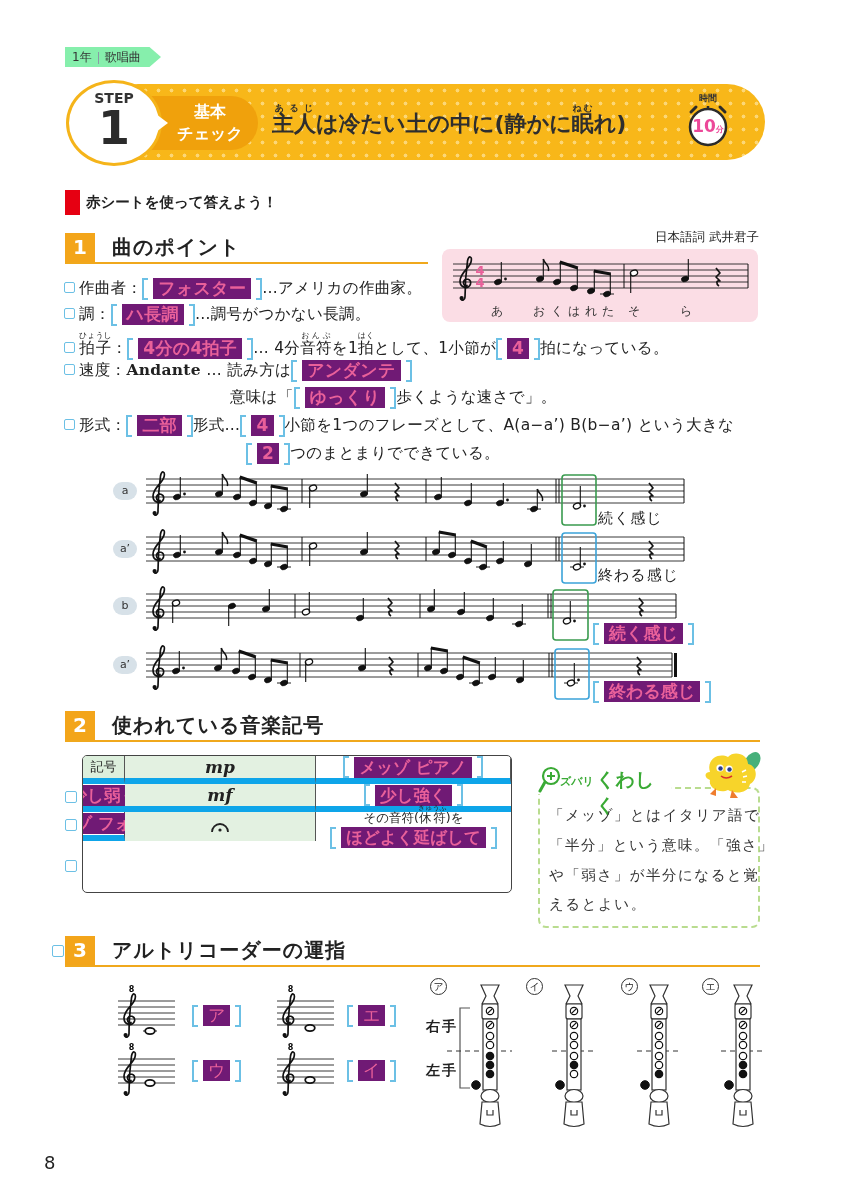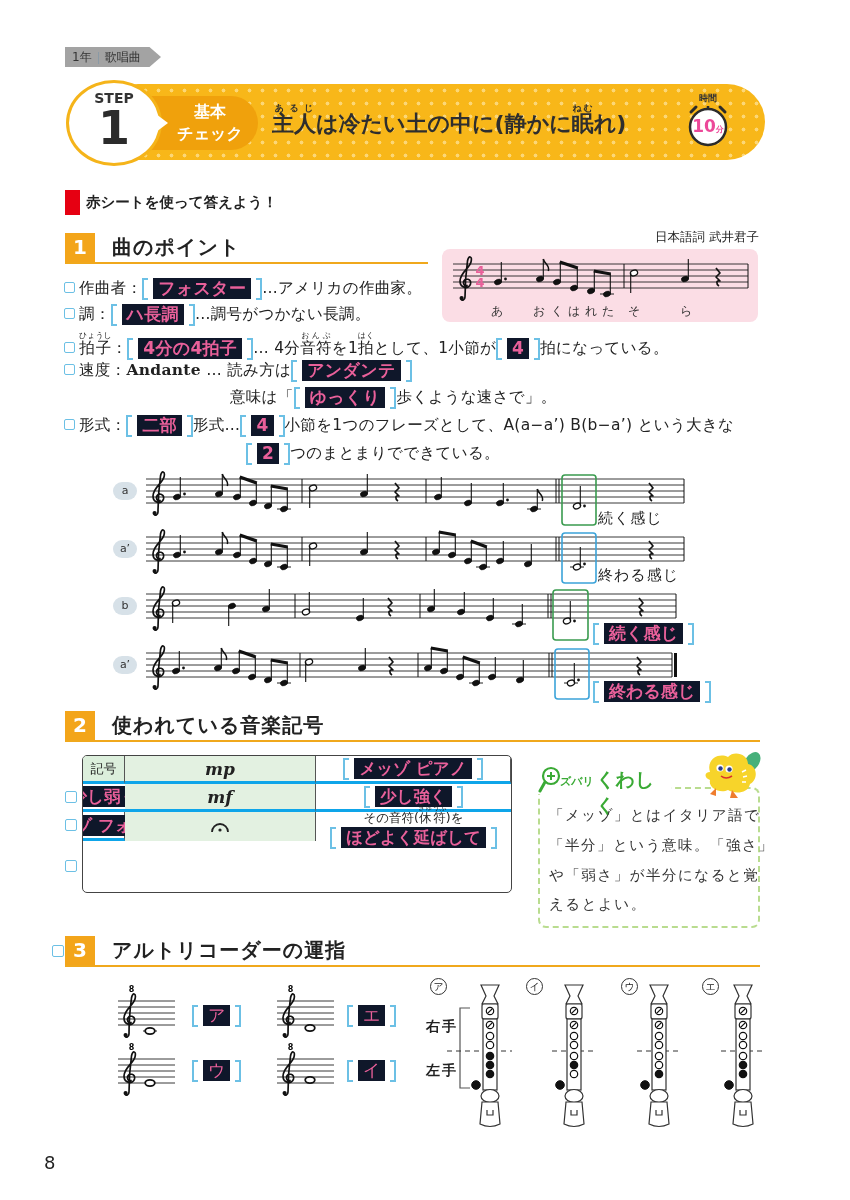--- a/index.html
+++ b/index.html
@@ -1,19 +1,19 @@
 <!DOCTYPE html>
 <html><head>
 <meta charset="utf-8">
 <style>
   *{box-sizing:border-box;margin:0;padding:0}
   body{width:850px;height:1200px;position:relative;background:#fff;overflow:hidden;font-family:"DejaVu Sans",sans-serif;color:#222}
   .abs{position:absolute}
   
-  .crumb{left:65px;top:47px;height:20px;width:96px;background:#a3a3a3;clip-path:polygon(0 0,88% 0,100% 50%,88% 100%,0 100%);font-size:12px;line-height:20px;padding-left:7px;color:#333}
+  .crumb{left:65px;top:47px;height:20px;width:96px;background:#86efac;clip-path:polygon(0 0,88% 0,100% 50%,88% 100%,0 100%);font-size:12px;line-height:20px;padding-left:7px;color:#333}
   .crumb .sep{display:inline-block;width:1px;height:12px;background:#8a9aa6;margin:0 6px;vertical-align:middle}
   
   .band{left:100px;top:84px;width:665px;height:76px;border-radius:38px;background-color:#f8b719;background-image:radial-gradient(circle,#fcd777 1.7px,transparent 2.2px);background-size:13px 13px}
   .badge{left:150px;top:96px;width:108px;height:54px;border-radius:0 27px 27px 0;background:#f0a10c;color:#fff;font-weight:bold;font-size:16px;line-height:22px;text-align:center;padding-top:5px;padding-left:12px}
   .stepc{left:66px;top:80px;width:96px;height:86px;border-radius:50%;background:#fff;border:3px solid #f5b41a}
   .steptri{left:148px;top:108px;width:0;height:0;border-top:15px solid transparent;border-bottom:15px solid transparent;border-left:20px solid #fff}
   .steplbl{left:66px;top:90px;width:96px;text-align:center;font-size:14px;font-weight:bold;color:#333}
   .stepnum{left:66px;top:101px;width:96px;text-align:center;font-size:46px;font-weight:bold;color:#2b2b2b;line-height:54px}
   .title{left:272px;top:103px;font-size:22px;font-weight:bold;color:#2e2e2e;white-space:nowrap}
   .title rt{font-size:9px;font-weight:bold}
@@ -31,28 +31,28 @@
   .credit{left:655px;top:229px;font-size:12.5px;white-space:nowrap}
   .pinkbox{left:442px;top:249px;width:316px;height:73px;background:#fbdde5;border-radius:8px}
   
   .line{position:absolute;left:64px;height:22px;line-height:22px;font-size:15.5px;white-space:nowrap;letter-spacing:.3px}
   .line rt{font-size:8px;letter-spacing:0}
   .cb{display:inline-block;width:11px;height:11px;border:1.5px solid #6cc0e5;border-radius:2px;margin-right:4px;vertical-align:middle;position:relative;top:-1px;background:#fff}
   .ans{display:inline-block;white-space:nowrap;vertical-align:middle;line-height:21px}
   .ans .br{display:inline-block;width:6px;height:22px;border:2px solid #6cc0e5;vertical-align:middle}
   .ans .br.l{border-right:none;margin-right:5px}
   .ans .br.r{border-left:none;margin-left:5px}
-  .ans .hl{display:inline-block;background:#0f172a;color:#e9609a;font-weight:bold;font-size:17px;padding:0 5px;vertical-align:middle;line-height:21px}
+  .ans .hl{display:inline-block;background:#701a75;color:#e9609a;font-weight:bold;font-size:17px;padding:0 5px;vertical-align:middle;line-height:21px}
   .serifb{font-family:"DejaVu Serif",serif;font-weight:bold}
   .rowlabel{position:absolute;left:113px;width:24px;height:18px;border-radius:9px;background:#d7e1e8;font-size:11px;line-height:18px;text-align:center;color:#333}
   .caption{position:absolute;font-size:15px;white-space:nowrap;letter-spacing:1px}
   .lyric{position:absolute;top:303px;font-size:12px;color:#333}
   
   .tbl{left:82px;top:755px;width:430px;height:138px;border:1.3px solid #444;border-radius:5px;overflow:hidden;display:grid;grid-template-columns:42px 191px 195px;grid-template-rows:28px 28px 29px 51px}
-  .tbl .c{border-right:1px solid #555;border-bottom:3px solid #0ea5e9;display:flex;align-items:center;justify-content:center;flex-direction:column;font-size:13px;text-align:center}
+  .tbl .c{border-right:1px solid #555;border-bottom:6px solid #0ea5e9;display:flex;align-items:center;justify-content:center;flex-direction:column;font-size:13px;text-align:center}
   .tbl .c.lastc{border-right:none}
   .tbl .c.lastr{border-bottom:none}
   .tbl .hd{background:#dcefdc}
   .tbl .sym{background:#e3f1e1;font-size:17px}
   .tbl .ans .hl{font-size:16.5px}
   .tbl .small{font-size:12.5px;line-height:17px}
   .tbl rt{font-size:7px}
   .tcb{position:absolute;left:65px;width:12px;height:12px;border:1.5px solid #6cc0e5;border-radius:2px}
   
   .tip{left:538px;top:787px;width:222px;height:141px;border:2px dashed #b9dc8f;border-radius:8px}

